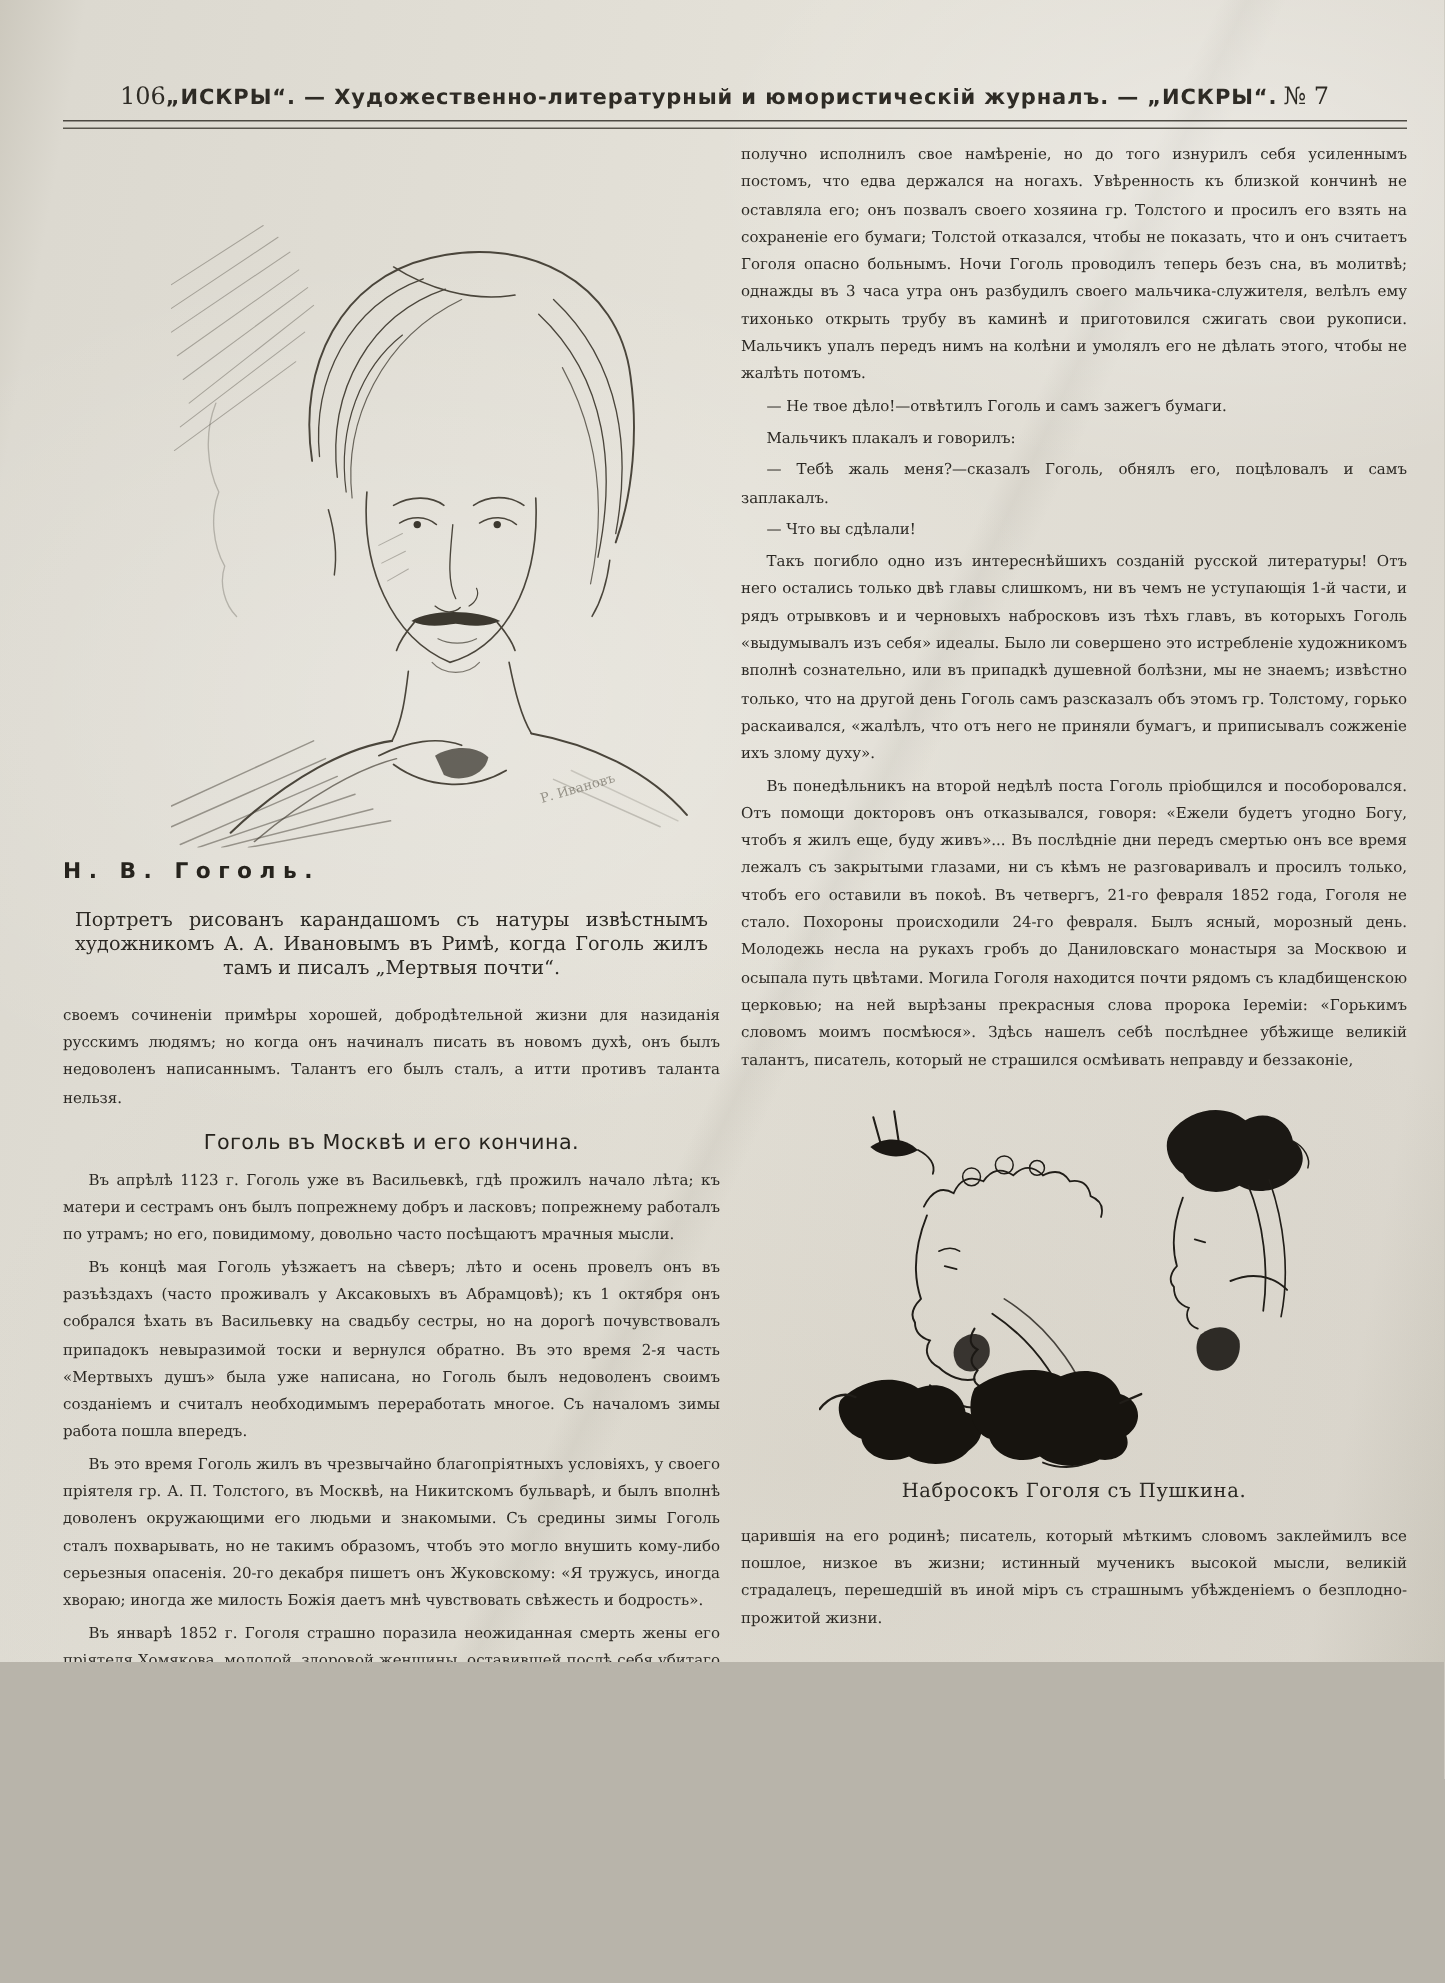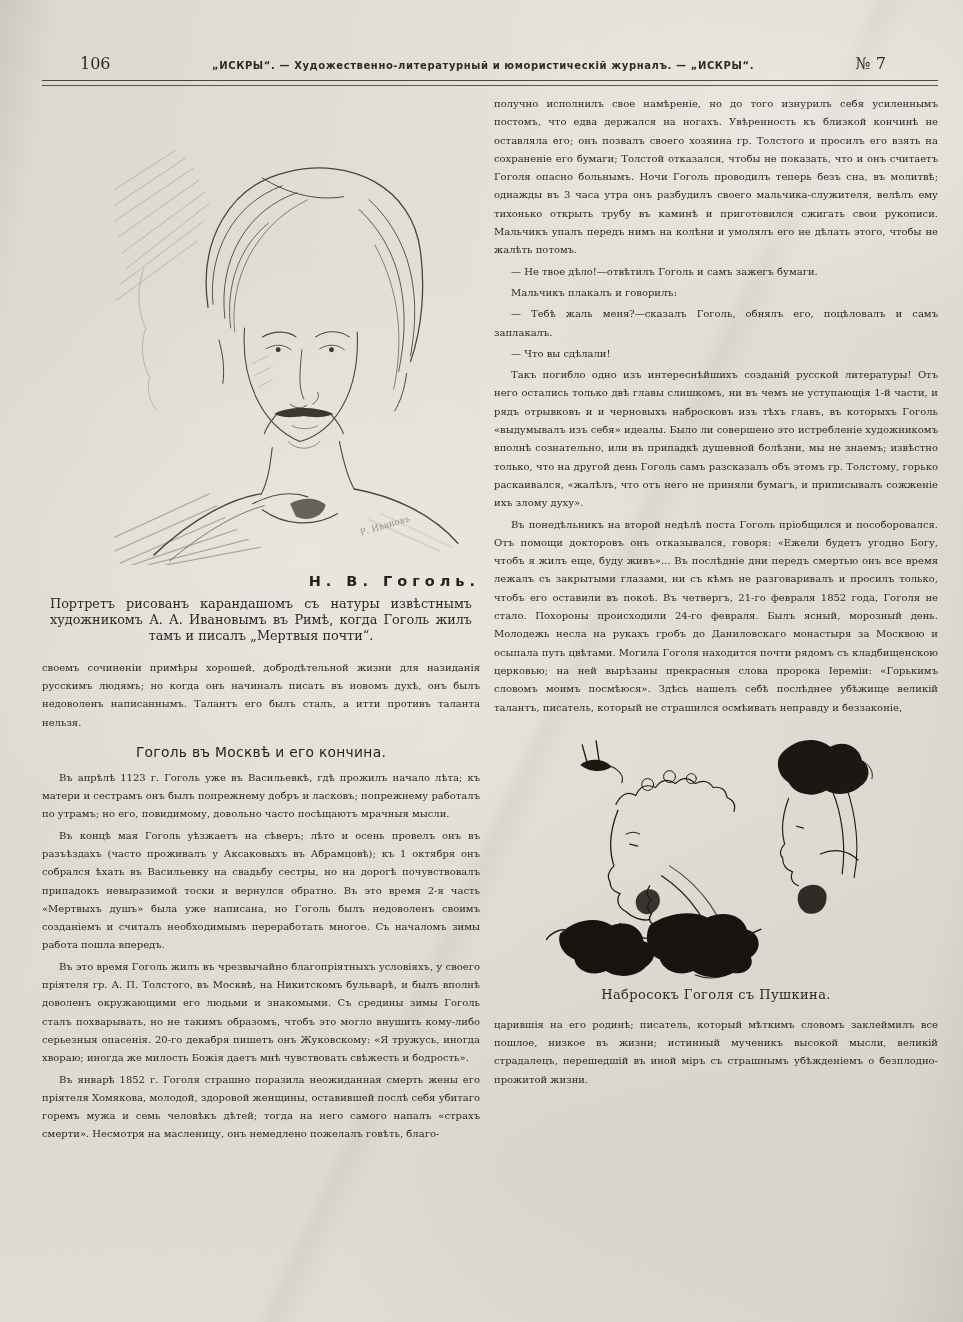--- a/index.html
+++ b/index.html
@@ -1,51 +1,51 @@
 <!DOCTYPE html>
 <html><head>
 <meta charset="utf-8">
 <style>
   html,body{margin:0;padding:0;background:#b8b4aa;}
   .page{
-    width:963px;height:1322px;position:relative;overflow:hidden;
+    width:963px;height:1108px;position:relative;overflow:hidden;
     color:#2b2823;
     font-family:"DejaVu Serif",serif;
     background-color:#e0ddd4;
     background-image:
       radial-gradient(ellipse 500px 300px at 85% 10%, rgba(255,255,255,.33), transparent 70%),
       radial-gradient(ellipse 620px 420px at 30% 42%, rgba(255,255,255,.22), transparent 72%),
       radial-gradient(ellipse 760px 520px at 55% 88%, rgba(168,158,138,.14), transparent 75%),
       linear-gradient(115deg, transparent 55%, rgba(100,95,82,.07) 56.2%, transparent 58%),
       linear-gradient(100deg, #ccc8bd 0%, #dcd9d0 5%, #e4e1d8 48%, #dcd8cf 92%, #ccc8bd 100%);
   }
   .inner{padding:54px 25px 0 42px;}
   .header{
     display:flex;justify-content:space-between;align-items:baseline;
     padding:0 52px 7px 38px;font-size:16px;
   }
   .masthead{
-    font-family:"DejaVu Sans",sans-serif;font-weight:700;font-size:10px;
-    letter-spacing:.6px;text-align:center;flex:1;color:#2e2b25;
+    font-family:"DejaVu Sans",sans-serif;font-weight:700;font-size:14px;
+    letter-spacing:.6px;text-align:left;flex:1;color:#2e2b25;
   }
   .page-number,.issue-number{font-size:16px;color:#2e2b25;}
   .rule-double{height:4px;border-top:1.6px solid #38352e;border-bottom:1px solid #45423a;margin-bottom:9px;opacity:.88;}
   .columns{display:grid;grid-template-columns:438px 1fr;column-gap:14px;}
   p{margin:0 0 3px 0;text-align:justify;font-size:10px;line-height:18.3px;}
   p.indent{text-indent:1.7em;}
   p.first{margin-top:14px;}
   .section-heading{
     font-family:"DejaVu Sans",sans-serif;font-size:13.8px;font-weight:400;
     text-align:center;margin:12px 0 9px;letter-spacing:.3px;color:#26231d;
   }
   figure{margin:0;}
   .portrait-svg{display:block;margin-left:72px;}
   .portrait-title{
-    font-family:"DejaVu Sans",sans-serif;font-weight:700;text-align:right;
-    letter-spacing:5px;font-size:14.5px;margin:8px 0 7px;color:#26231d;
+    font-family:"DejaVu Sans",sans-serif;font-weight:700;text-align:left;
+    letter-spacing:5px;font-size:14.5px;margin:8px 0 17px;color:#26231d;
   }
   .portrait-caption{
     font-size:12.8px;line-height:16.2px;text-align:justify;text-align-last:center;
     margin:0 8px 0 8px;
   }
   .sketch-figure{margin:10px 0 4px 0;}
   .sketch-svg{display:block;margin-left:52px;}
   .sketch-caption{font-size:13px;text-align:center;margin:8px 0 14px;letter-spacing:.4px;}
 </style>
 </head>

